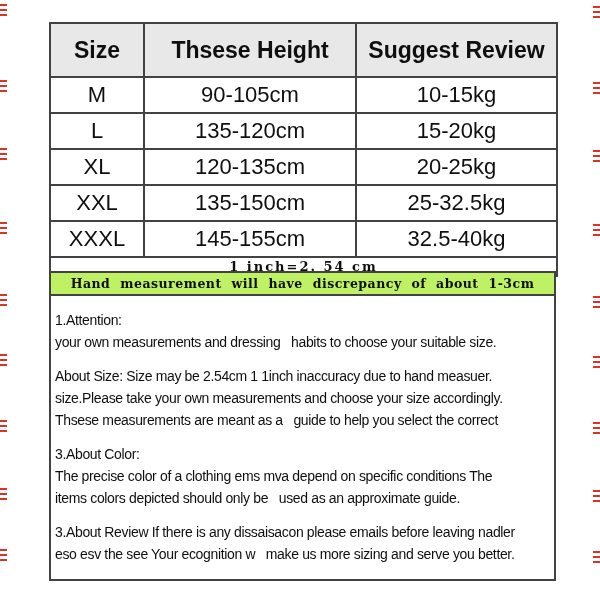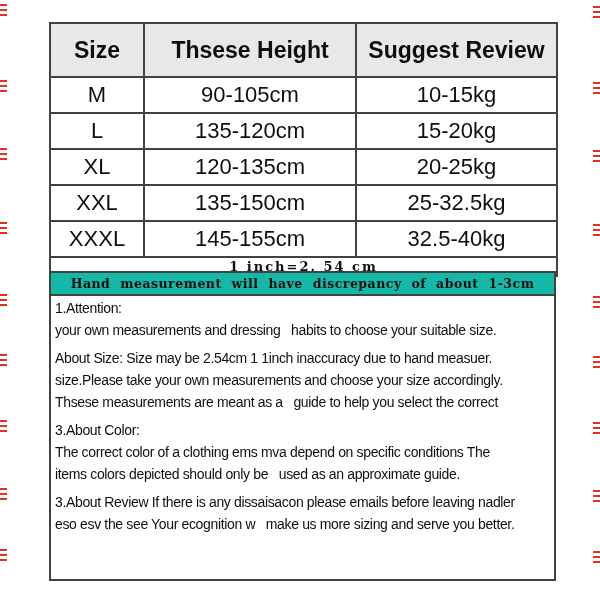--- a/index.html
+++ b/index.html
@@ -39,37 +39,37 @@
     font-family:"DejaVu Serif", serif;
     font-weight:bold;font-size:13px;
     letter-spacing:2px;
   }
 
   
   .hand-box{
     position:absolute;left:49px;top:271px;width:507px;height:25px;
     box-sizing:border-box;border:2px solid var(--grid,#424242);
     display:flex;align-items:center;justify-content:center;
-    background:#14b8a6;
+    background:#bef264;
   }
   .hand-box span{
     font-family:"DejaVu Serif", serif;
     font-weight:bold;font-size:12.5px;
     letter-spacing:0.5px;word-spacing:5px;
     color:var(--text,#0f0f0f);
     white-space:pre;
   }
 
   
   .notes-box{
     position:absolute;left:49px;top:294px;width:507px;height:287px;
     box-sizing:border-box;border:2px solid var(--grid,#424242);
     padding:1px 0 0 4px;overflow:hidden;background:#fff;
   }
-  .note-sec{margin:0 0 6px 0;}
+  .note-sec{margin:12px 0 6px 0;}
   .note-line{
     font-size:14px;line-height:22px;letter-spacing:-0.35px;
     color:var(--text,#0f0f0f);
     white-space:pre;
   }
 
   
   .edge-mark{
     position:absolute;width:7px;height:14px;
     background:repeating-linear-gradient(
@@ -137,21 +137,21 @@
       <div class="note-line">1.Attention:</div>
       <div class="note-line">your own measurements and dressing   habits to choose your suitable size.</div>
     </div>
     <div class="note-sec">
       <div class="note-line">About Size: Size may be 2.54cm 1 1inch inaccuracy due to hand measuer.</div>
       <div class="note-line">size.Please take your own measurements and choose your size accordingly.</div>
       <div class="note-line">Thsese measurements are meant as a   guide to help you select the correct</div>
     </div>
     <div class="note-sec">
       <div class="note-line">3.About Color:</div>
-      <div class="note-line">The correct color of a clothing ems mva depend on specific conditions The</div>
+      <div class="note-line">The precise color of a clothing ems mva depend on specific conditions The</div>
       <div class="note-line">items colors depicted should only be   used as an approximate guide.</div>
     </div>
     <div class="note-sec">
       <div class="note-line">3.About Review If there is any dissaisacon please emails before leaving nadler</div>
       <div class="note-line">eso esv the see Your ecognition w   make us more sizing and serve you better.</div>
     </div>
   </div>
 
   <div class="edge-mark left" style="top:4px"></div>
   <div class="edge-mark left" style="top:80px"></div>

